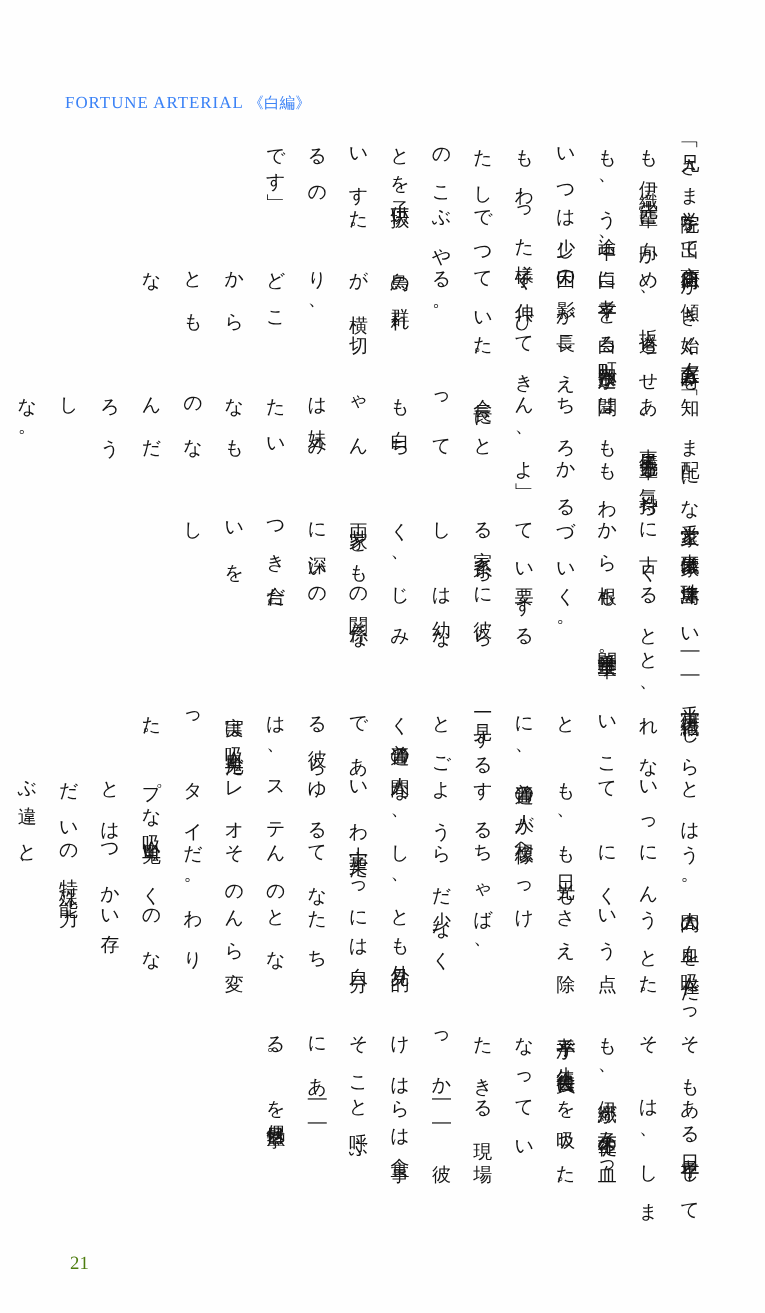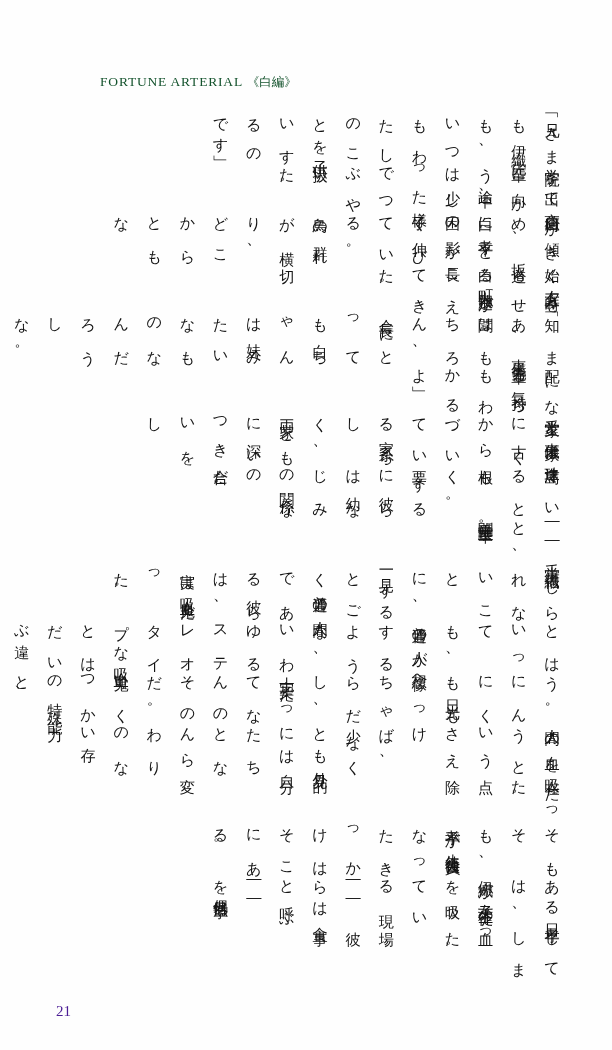--- a/index.html
+++ b/index.html
@@ -23,23 +23,22 @@
   }
 
   
   .header {
     position: absolute;
     top: 74px;
     left: 52px;
     width: 420px;
     font-size: 13.5px;
     letter-spacing: 0.06em;
-    color: #14532d;
+    color: #3b82f6;
     white-space: nowrap;
-    margin-left: 48px;
   }
   .header .hdr-main {
     font-family: "Liberation Serif", "DejaVu Serif", serif;
   }
   .header .hdr-sub {
     font-family: "DejaVu Sans", sans-serif;
     font-size: 12.5px;
     letter-spacing: 0;
   }
 
@@ -71,21 +70,21 @@
     height: 100%;
   }
 
   
   .folio {
     position: absolute;
     left: 56px;
     bottom: 30px;
     font-size: 15px;
     font-family: "Liberation Serif", "DejaVu Serif", serif;
-    color: #4c1d95;
+    color: #4d7c0f;
   }
 </style>
 </head>
 <body>
 
 <div class="page">
 
   <div class="header">
     <span class="hdr-main">FORTUNE ARTERIAL</span>
     <span class="hdr-sub">《白編》</span>

